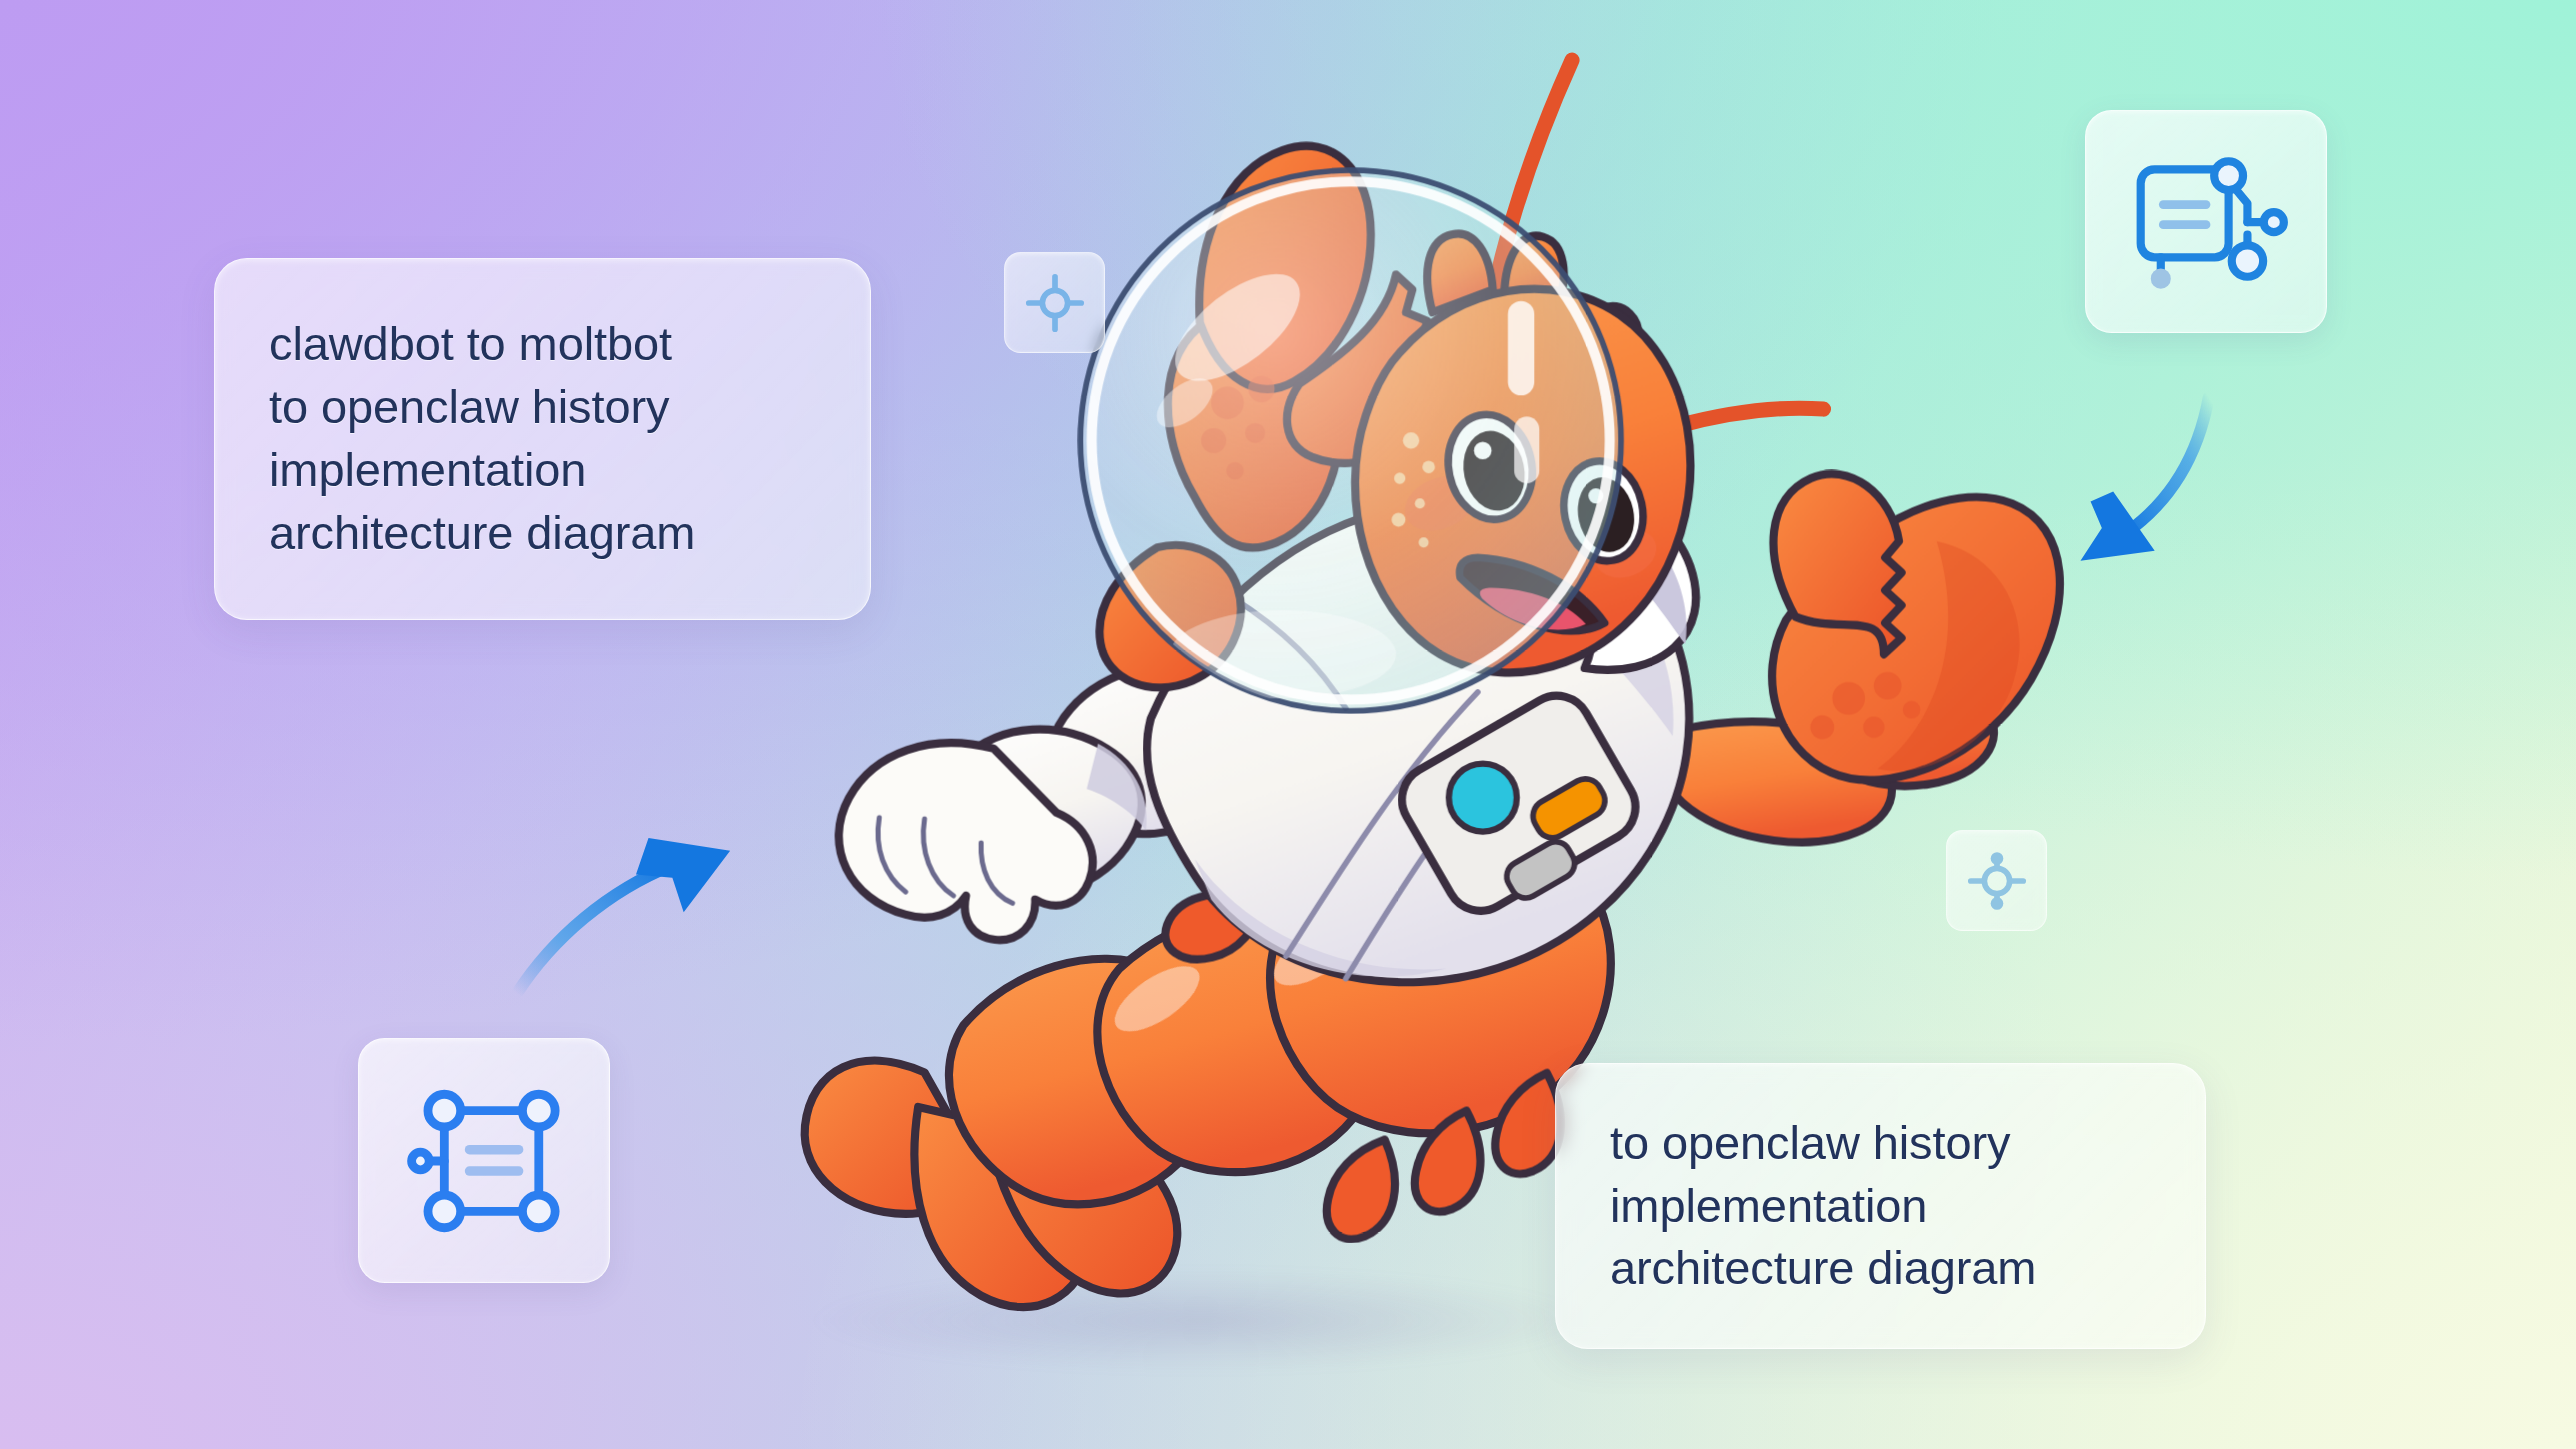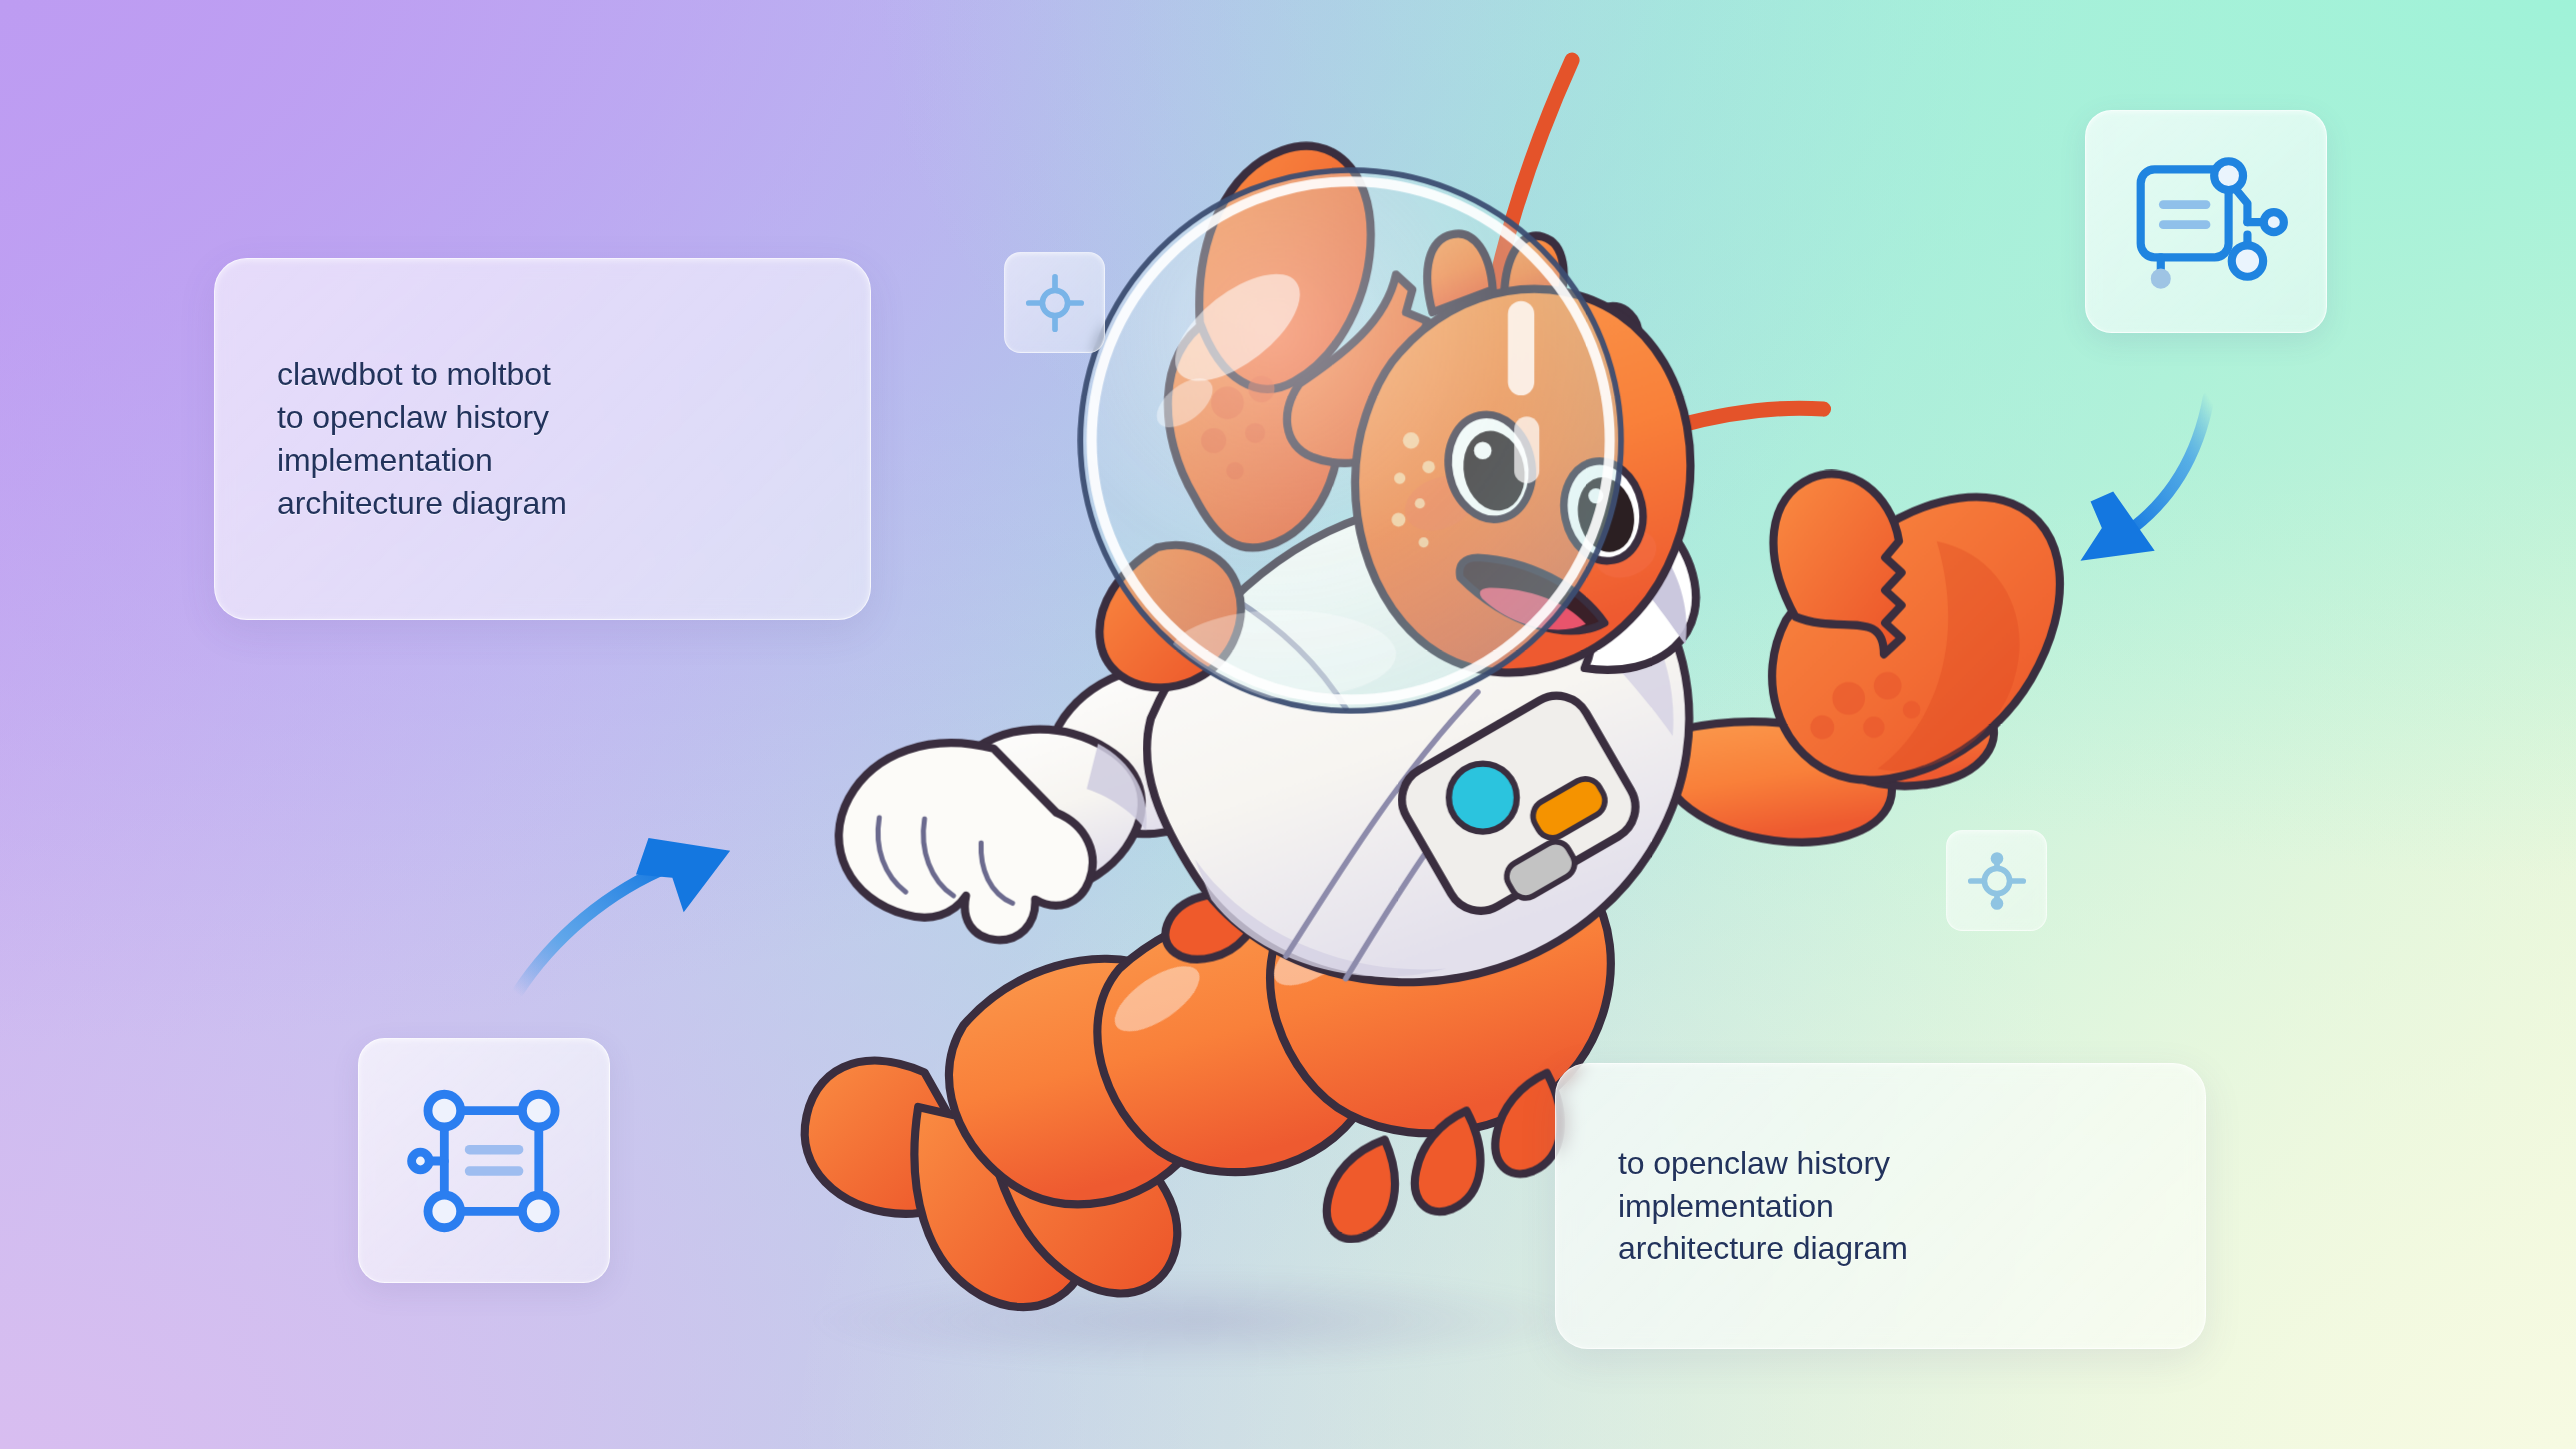--- a/index.html
+++ b/index.html
@@ -24,23 +24,23 @@
     border-radius:33px;
     background:linear-gradient(135deg,rgba(255,255,255,.62),rgba(255,255,255,.48));
     border:1.9px solid rgba(255,255,255,.72);
     box-shadow:0 11.3px 38px rgba(80,70,140,.10), inset 0 1.3px 6.3px rgba(255,255,255,.55);
     backdrop-filter:blur(8.8px);
     -webkit-backdrop-filter:blur(8.8px);
     box-sizing:border-box;
     display:flex;align-items:center;
   }
   .card p{
-    margin:12px;
+    margin:4px;
     color:#22335c;
-    font-size:32px;
+    font-size:47px;
     line-height:1.34;
     letter-spacing:-0.1px;
     white-space:pre-line;
     text-shadow:0 0.6px 0 rgba(255,255,255,.6);
   }
   #card1{left:214px;top:258px;width:657px;height:362px;}
   #card1 p{padding-left:50px;}
   #card2{left:1555px;top:1063px;width:651px;height:286px;}
   #card2 p{padding-left:50px;}
 

